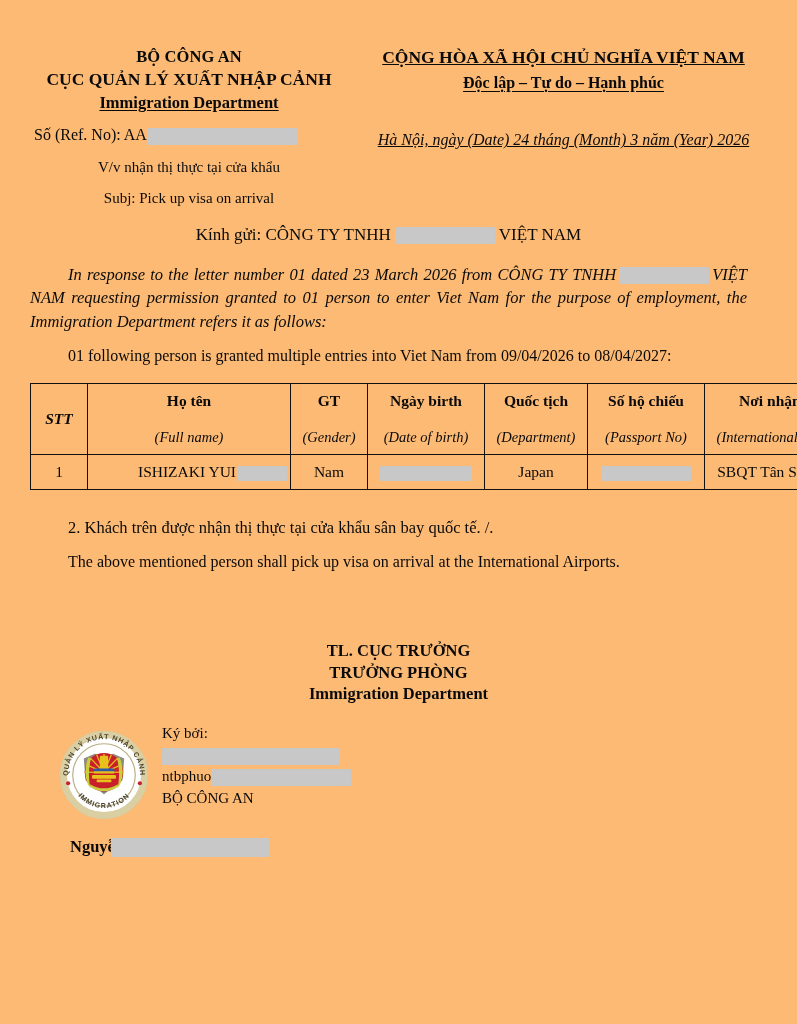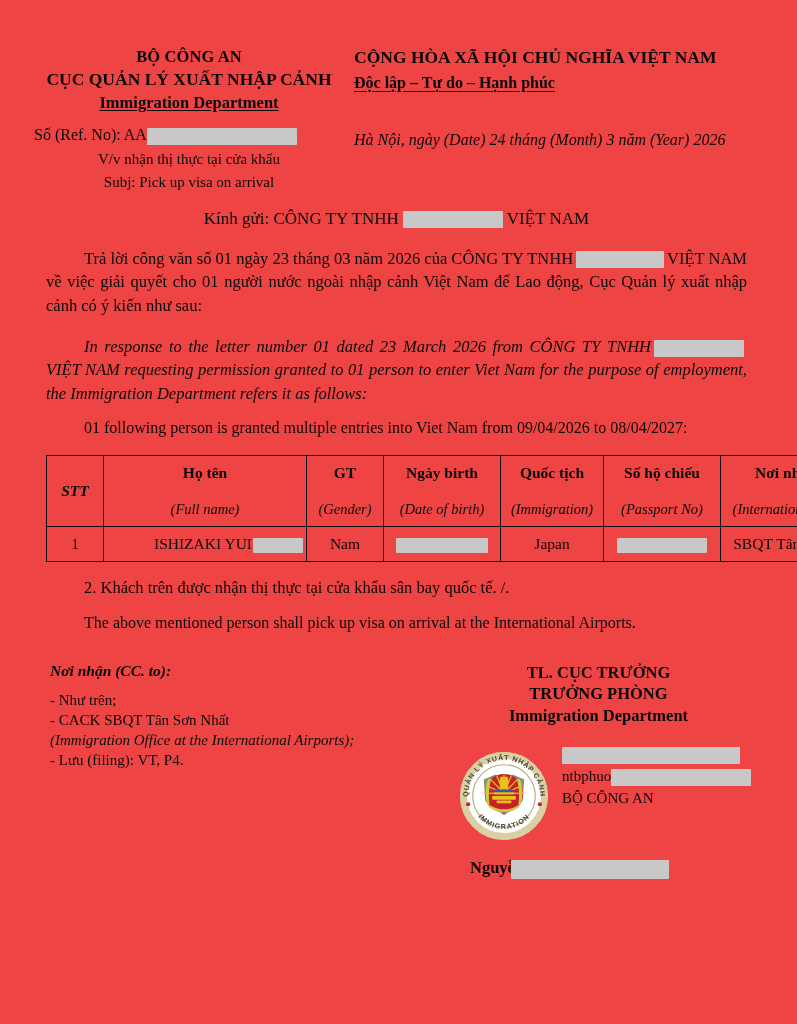--- a/index.html
+++ b/index.html
@@ -11,38 +11,40 @@
     width: 797px;
     height: 1024px;
     position: relative;
     font-family: "Liberation Serif", "DejaVu Serif", serif;
     color: #0a0a0a;
     overflow: hidden;
   }
   .page {
     position: absolute;
     inset: 0;
-    background: #ef4444;
+    background: #fdba74;
     padding: 0;
   }
 
   
   .header {
     display: flex;
     padding: 46px 24px 0 24px;
     align-items: flex-start;
   }
   .hdr-left {
     width: 330px;
     text-align: center;
     line-height: 1.35;
   }
   .hdr-right {
     flex: 1;
+    text-align: center;
     line-height: 1.35;
+    text-decoration: underline;
   }
   .b-caps {
     font-weight: bold;
     font-size: 16.5px;
     letter-spacing: .1px;
   }
   .b-caps-lg {
     font-weight: bold;
     font-size: 17.5px;
   }
@@ -62,42 +64,42 @@
   }
   .refline {
     font-size: 16px;
     margin-top: 10px;
     text-align: left;
     padding-left: 10px;
     white-space: nowrap;
   }
   .subj {
     font-size: 15px;
-    margin-top: 4px;
+    margin-top: 12px;
     line-height: 1.3;
   }
   .datestamp {
     font-style: italic;
     font-size: 16px;
     margin-top: 36px;
   }
 
   
   .redact {
     display: inline-block;
     background: #c8c8c8;
     vertical-align: middle;
     height: 15px;
     border-radius: 1px;
   }
   .redact.tall { height: 17px; }
 
   
   .body-wrap {
-    padding: 0 50px 0 46px;
+    padding: 0 50px 0 30px;
     margin-top: 14px;
   }
   .kinhgui {
     text-align: center;
     font-size: 17px;
     margin-top: 16px;
   }
   p.para {
     font-size: 16.5px;
     line-height: 1.42;
@@ -177,20 +179,21 @@
     font-size: 15px;
     line-height: 1.35;
     margin-top: 10px;
   }
   .cc-lines .it { font-style: italic; }
 
   .sign {
     flex: 1;
     text-align: center;
     position: relative;
+    margin-top: 39px;
   }
   .sign-title {
     font-weight: bold;
     font-size: 16.5px;
     line-height: 1.3;
   }
 
   .sig-area {
     position: relative;
     height: 150px;
@@ -248,23 +251,20 @@
     </div>
 
   </div>
 
   <div class="body-wrap">
 
     <div class="kinhgui">
       <span>Kính gửi: CÔNG TY TNHH</span><span class="redact tall" style="width:100px;margin:0 4px;"></span><span>VIỆT NAM</span>
     </div>
 
-    <p class="para">
-      <span>Trả lời công văn số 01 ngày 23 tháng 03 năm 2026 của CÔNG TY TNHH</span><span class="redact tall" style="width:88px;margin:0 3px;"></span><span>VIỆT NAM về việc giải quyết cho 01 người nước ngoài nhập cảnh Việt Nam để Lao động, Cục Quản lý xuất nhập cảnh có ý kiến như sau:</span>
-    </p>
 
     <p class="para ital">
       <span>In response to the letter number 01 dated 23 March 2026 from CÔNG TY TNHH</span><span class="redact tall" style="width:90px;margin:0 3px;"></span><span>VIỆT NAM requesting permission granted to 01 person to enter Viet Nam for the purpose of employment, the Immigration Department refers it as follows:</span>
     </p>
 
 
     <p class="subital">01 following person is granted multiple entries into Viet Nam from 09/04/2026  to 08/04/2027:</p>
 
     <table class="persons">
       <thead>
@@ -279,21 +279,21 @@
           <th class="col-gt">
             <span>GT</span>
             <span class="en">(Gender)</span>
           </th>
           <th class="col-dob">
             <span>Ngày birth</span>
             <span class="en">(Date of birth)</span>
           </th>
           <th class="col-nat">
             <span>Quốc tịch</span>
-            <span class="en">(Immigration)</span>
+            <span class="en">(Department)</span>
           </th>
           <th class="col-pp">
             <span>Số hộ chiếu</span>
             <span class="en">(Passport No)</span>
           </th>
           <th class="col-air">
             <span>Nơi nhận TT</span>
             <span class="en">(International airport)</span>
           </th>
         </tr>
@@ -310,36 +310,27 @@
           </td>
           <td>Japan</td>
           <td>
             <span class="redact" style="width:90px;"></span>
           </td>
           <td>SBQT Tân Sơn Nhất</td>
         </tr>
       </tbody>
     </table>
 
-    <p class="item" style="margin-top:14px;">2. Khách trên được nhận thị thực tại cửa khẩu sân bay quốc tế. /.</p>
+    <p class="item" style="margin-top:26px;">2. Khách trên được nhận thị thực tại cửa khẩu sân bay quốc tế. /.</p>
     <p class="subital">The above mentioned person shall pick up visa on arrival at the International Airports.</p>
 
   </div>
 
   <div class="footer">
 
-    <div class="cc">
-      <div class="cc-title">Nơi nhận (CC. to):</div>
-      <div class="cc-lines">
-        <div>- Như trên;</div>
-        <div>- CACK SBQT Tân Sơn Nhất</div>
-        <div class="it">(Immigration Office at the International Airports);</div>
-        <div>- Lưu (filing): VT, P4.</div>
-      </div>
-    </div>
 
     <div class="sign">
       <div class="sign-title">TL. CỤC TRƯỞNG</div>
       <div class="sign-title">TRƯỞNG PHÒNG</div>
       <div class="sign-title">Immigration Department</div>
 
       <div class="sig-area">
 
         <svg class="seal" viewBox="0 0 200 200">
           <defs>
@@ -376,20 +367,21 @@
             <rect x="-22" y="-8" width="44" height="7" rx="2" fill="#e8c21a"></rect>
             <rect x="-26" y="2" width="52" height="8" rx="2" fill="#e8c21a"></rect>
             <rect x="-16" y="12" width="32" height="6" rx="2" fill="#e8c21a"></rect>
             <rect x="-9" y="-40" width="18" height="34" rx="3" fill="#e8c21a"></rect>
             <path d="M -24,-6 L 24,-6 L 20,-12 L -20,-12 Z" fill="#2e5aa8"></path>
             <path d="M -30,22 C -14,34 14,34 30,22 L 30,28 C 12,40 -12,40 -30,28 Z" fill="#c9cf3a"></path>
           </g>
         </svg>
 
         <div class="digsig">
+          <div>Ký bởi:</div>
           <div><span class="redact tall" style="width:178px;"></span></div>
           <div><span>ntbphuo</span><span class="redact tall" style="width:140px;"></span></div>
           <div>BỘ CÔNG AN</div>
         </div>
 
         <div class="signer-name">
           <span>Nguyễ</span><span class="redact tall" style="width:158px;height:19px;margin-left:-4px;"></span>
         </div>
 
       </div>

